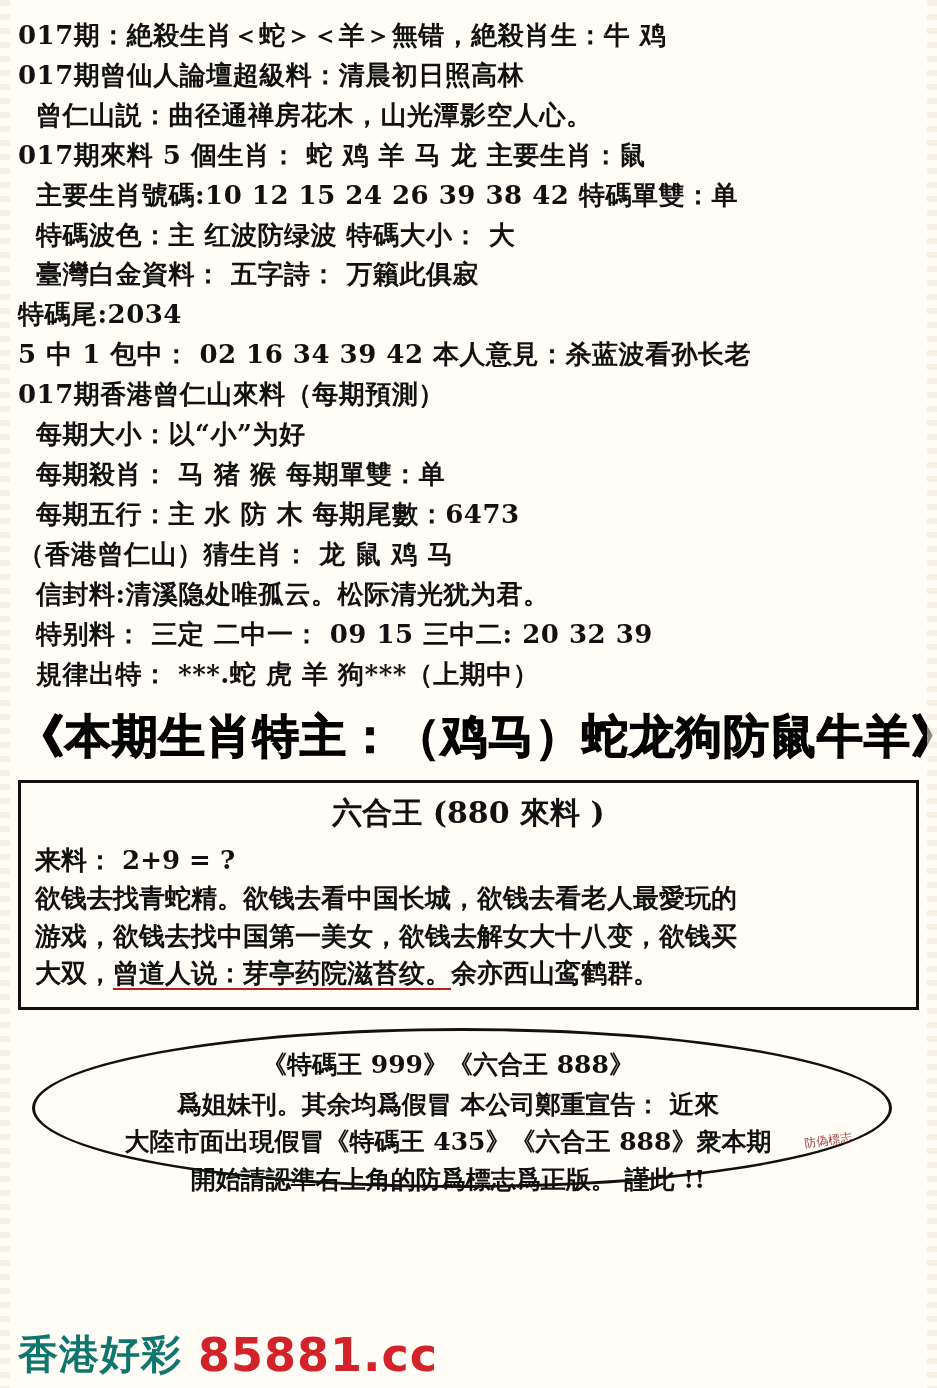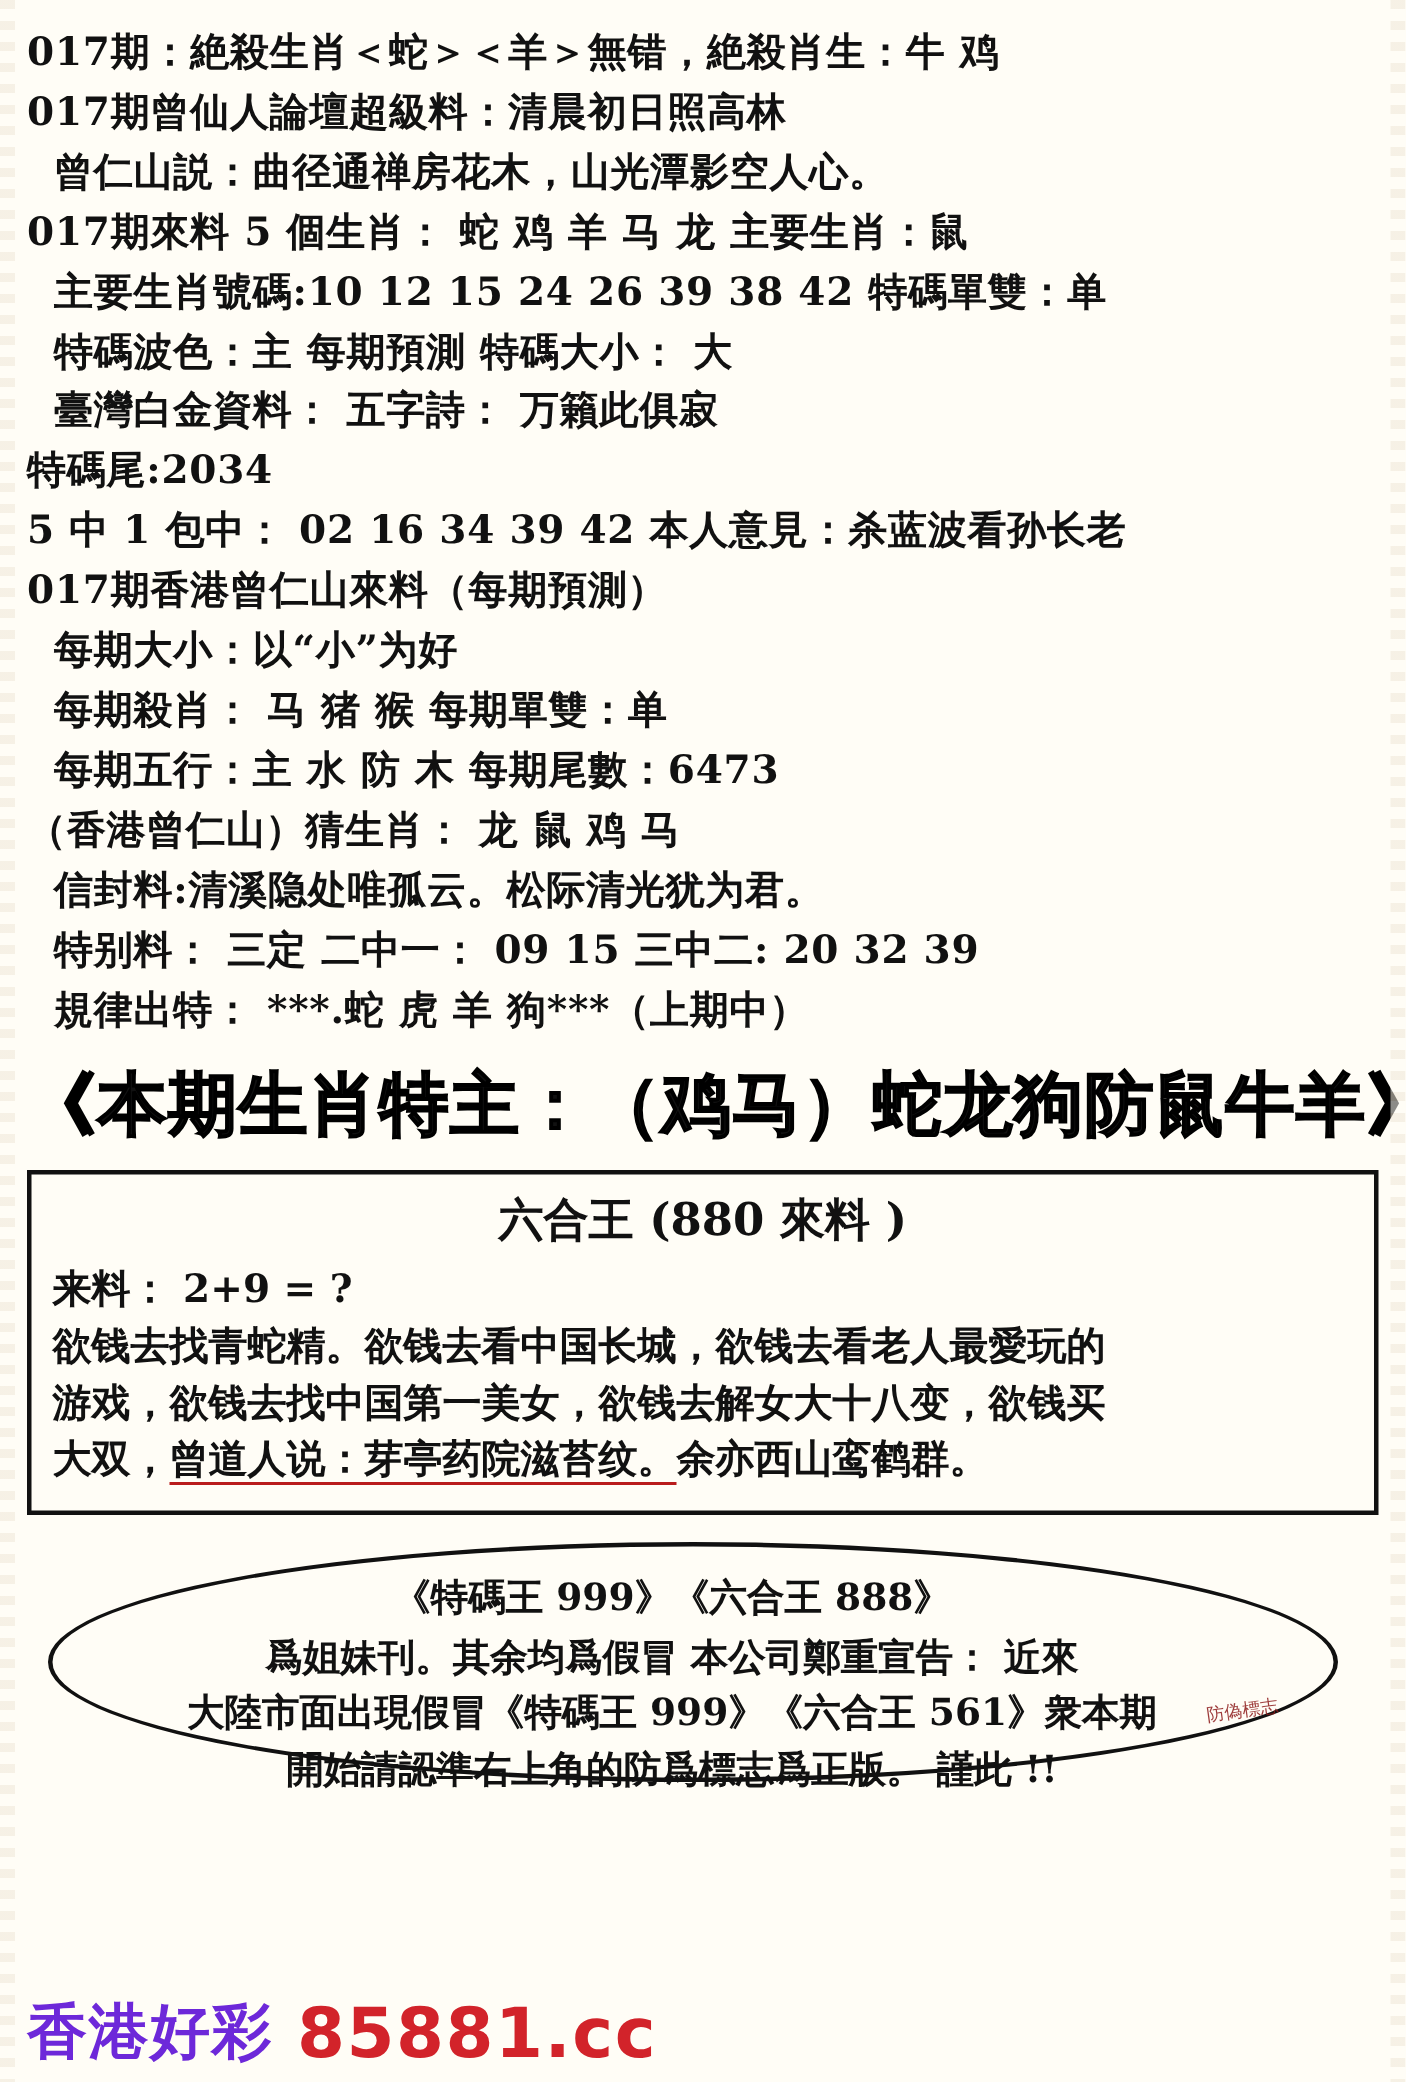--- a/index.html
+++ b/index.html
@@ -120,21 +120,21 @@
     width:937px;
     display:flex;
     align-items:flex-end;
     padding-left:18px;
     box-sizing:border-box;
   }
   .footer-cn{
     font-family:"DejaVu Sans","Liberation Sans",sans-serif;
     font-weight:900;
     font-size:40px;
-    color:#6d28d9;
+    color:#0f766e;
     letter-spacing:1px;
   }
   .footer-url{
     margin-left:16px;
     font-family:"DejaVu Sans","Liberation Sans",sans-serif;
     font-weight:900;
     font-size:46px;
     color:#d2232a;
     letter-spacing:1px;
   }
@@ -154,21 +154,21 @@
 
   <div class="edge l"></div>
   <div class="edge r"></div>
 
   <div class="lines">
     <div class="line">017期：絶殺生肖＜蛇＞＜羊＞無错，絶殺肖生：牛 鸡</div>
     <div class="line">017期曾仙人論壇超級料：清晨初日照高林</div>
     <div class="line indent1">曾仁山説：曲径通禅房花木，山光潭影空人心。</div>
     <div class="line">017期來料 5 個生肖： 蛇 鸡 羊 马 龙        主要生肖：鼠</div>
     <div class="line indent1">主要生肖號碼:10 12 15 24 26 39 38 42 特碼單雙：单</div>
-    <div class="line indent1">特碼波色：主  每期預測 特碼大小： 大</div>
+    <div class="line indent1">特碼波色：主  红波防绿波 特碼大小： 大</div>
     <div class="line indent1">臺灣白金資料： 五字詩： 万籟此俱寂</div>
     <div class="line">特碼尾:2034</div>
     <div class="line">5 中 1 包中： 02 16 34 39 42 本人意見：杀蓝波看孙长老</div>
     <div class="line">017期香港曾仁山來料（每期預測）</div>
     <div class="line indent1">每期大小：以“小”为好</div>
     <div class="line indent1">每期殺肖： 马 猪 猴 每期單雙：单</div>
     <div class="line indent1">每期五行：主 水 防 木 每期尾數：6473</div>
     <div class="line">（香港曾仁山）猜生肖： 龙 鼠 鸡 马</div>
     <div class="line indent1">信封料:清溪隐处唯孤云。松际清光犹为君。</div>
     <div class="line indent1">特别料： 三定  二中一： 09  15  三中二: 20 32 39</div>
@@ -185,21 +185,21 @@
     <div class="box-body">
       <span>大双，</span><span class="ul">曾道人说：芽亭药院滋苔纹。</span><span>余亦西山鸾鹤群。</span>
     </div>
   </div>
 
   <div class="oval-wrap">
     <div class="oval"></div>
     <div class="oval-inner">
       <div class="oval-title">《特碼王 999》《六合王 888》</div>
       <div>爲姐妹刊。其余均爲假冒 本公司鄭重宣告： 近來</div>
-      <div>大陸市面出現假冒《特碼王 999》《六合王 561》衆本期</div>
+      <div>大陸市面出現假冒《特碼王 435》《六合王 888》衆本期</div>
       <div>開始請認準右上角的防爲標志爲正版。 謹此 !!</div>
     </div>
     <div class="stamp">防偽標志</div>
   </div>
 
   <div class="footer">
     <div class="footer-cn">香港好彩</div>
     <div class="footer-url">85881.cc</div>
   </div>
 

